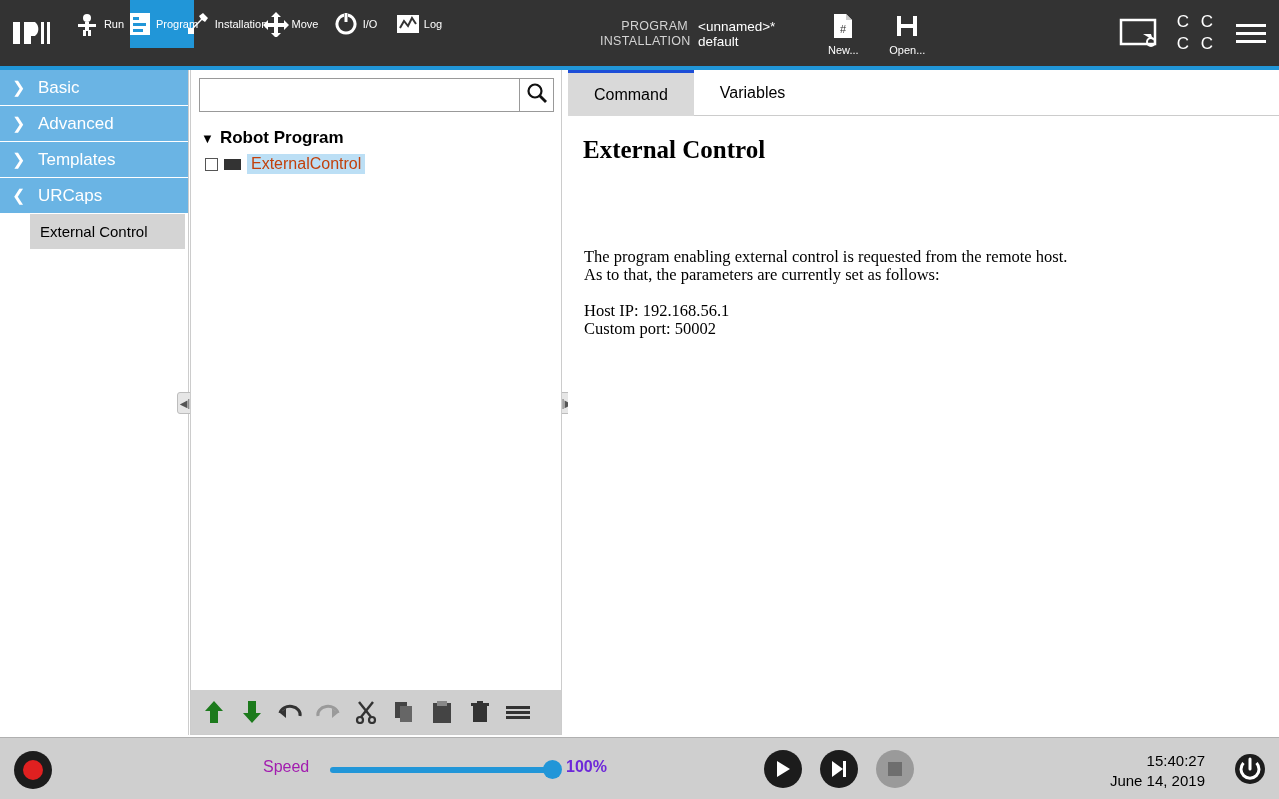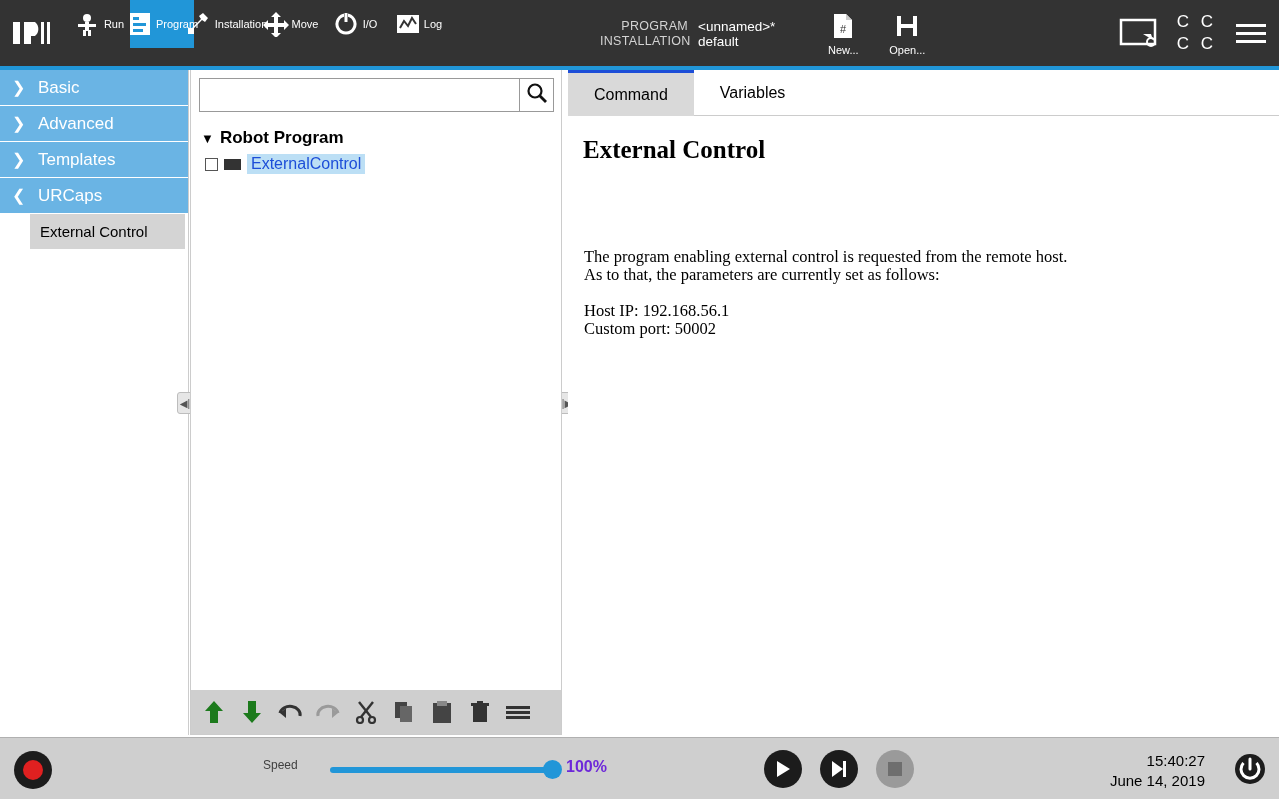--- a/index.html
+++ b/index.html
@@ -186,21 +186,21 @@
     border: 1px solid #555; background: #fff;
     display: inline-block;
   }
   .nodeicon {
     width: 17px; height: 11px;
     background: #333333;
     display: inline-block;
   }
   .nodelabel {
     background: #bcdff5;
-    color: #1d4ed8;
+    color: #c2410c;
     padding: 1px 4px;
     font-size: 16px;
   }
 
   .toolbar {
     position: absolute; bottom: 0; left: 0;
     width: 370px; height: 44px;
     background: #cfcfcf;
     display: flex; align-items: center;
     padding-left: 10px; gap: 12px;
@@ -264,21 +264,21 @@
   .stopbtn {
     position: absolute; left: 14px; top: 13px;
     width: 38px; height: 38px; border-radius: 50%;
     background: #1c1c1c;
     display: flex; align-items: center; justify-content: center;
     cursor: pointer;
   }
   .stopbtn .inner { width: 20px; height: 20px; border-radius: 50%; background: #e02020; }
   .speedlabel {
     position: absolute; left: 263px; top: 20px;
-    font-size: 12px; color: #404040; text-align: right;
+    font-size: 16px; color: #a21caf; text-align: right;
   }
   .slider {
     position: absolute; left: 330px; top: 29px;
     width: 228px; height: 6px;
     background: #2196d8; border-radius: 3px;
   }
   .sliderknob {
     position: absolute; left: 543px; top: 22px;
     width: 19px; height: 19px; border-radius: 50%;
     background: #2196d8;

